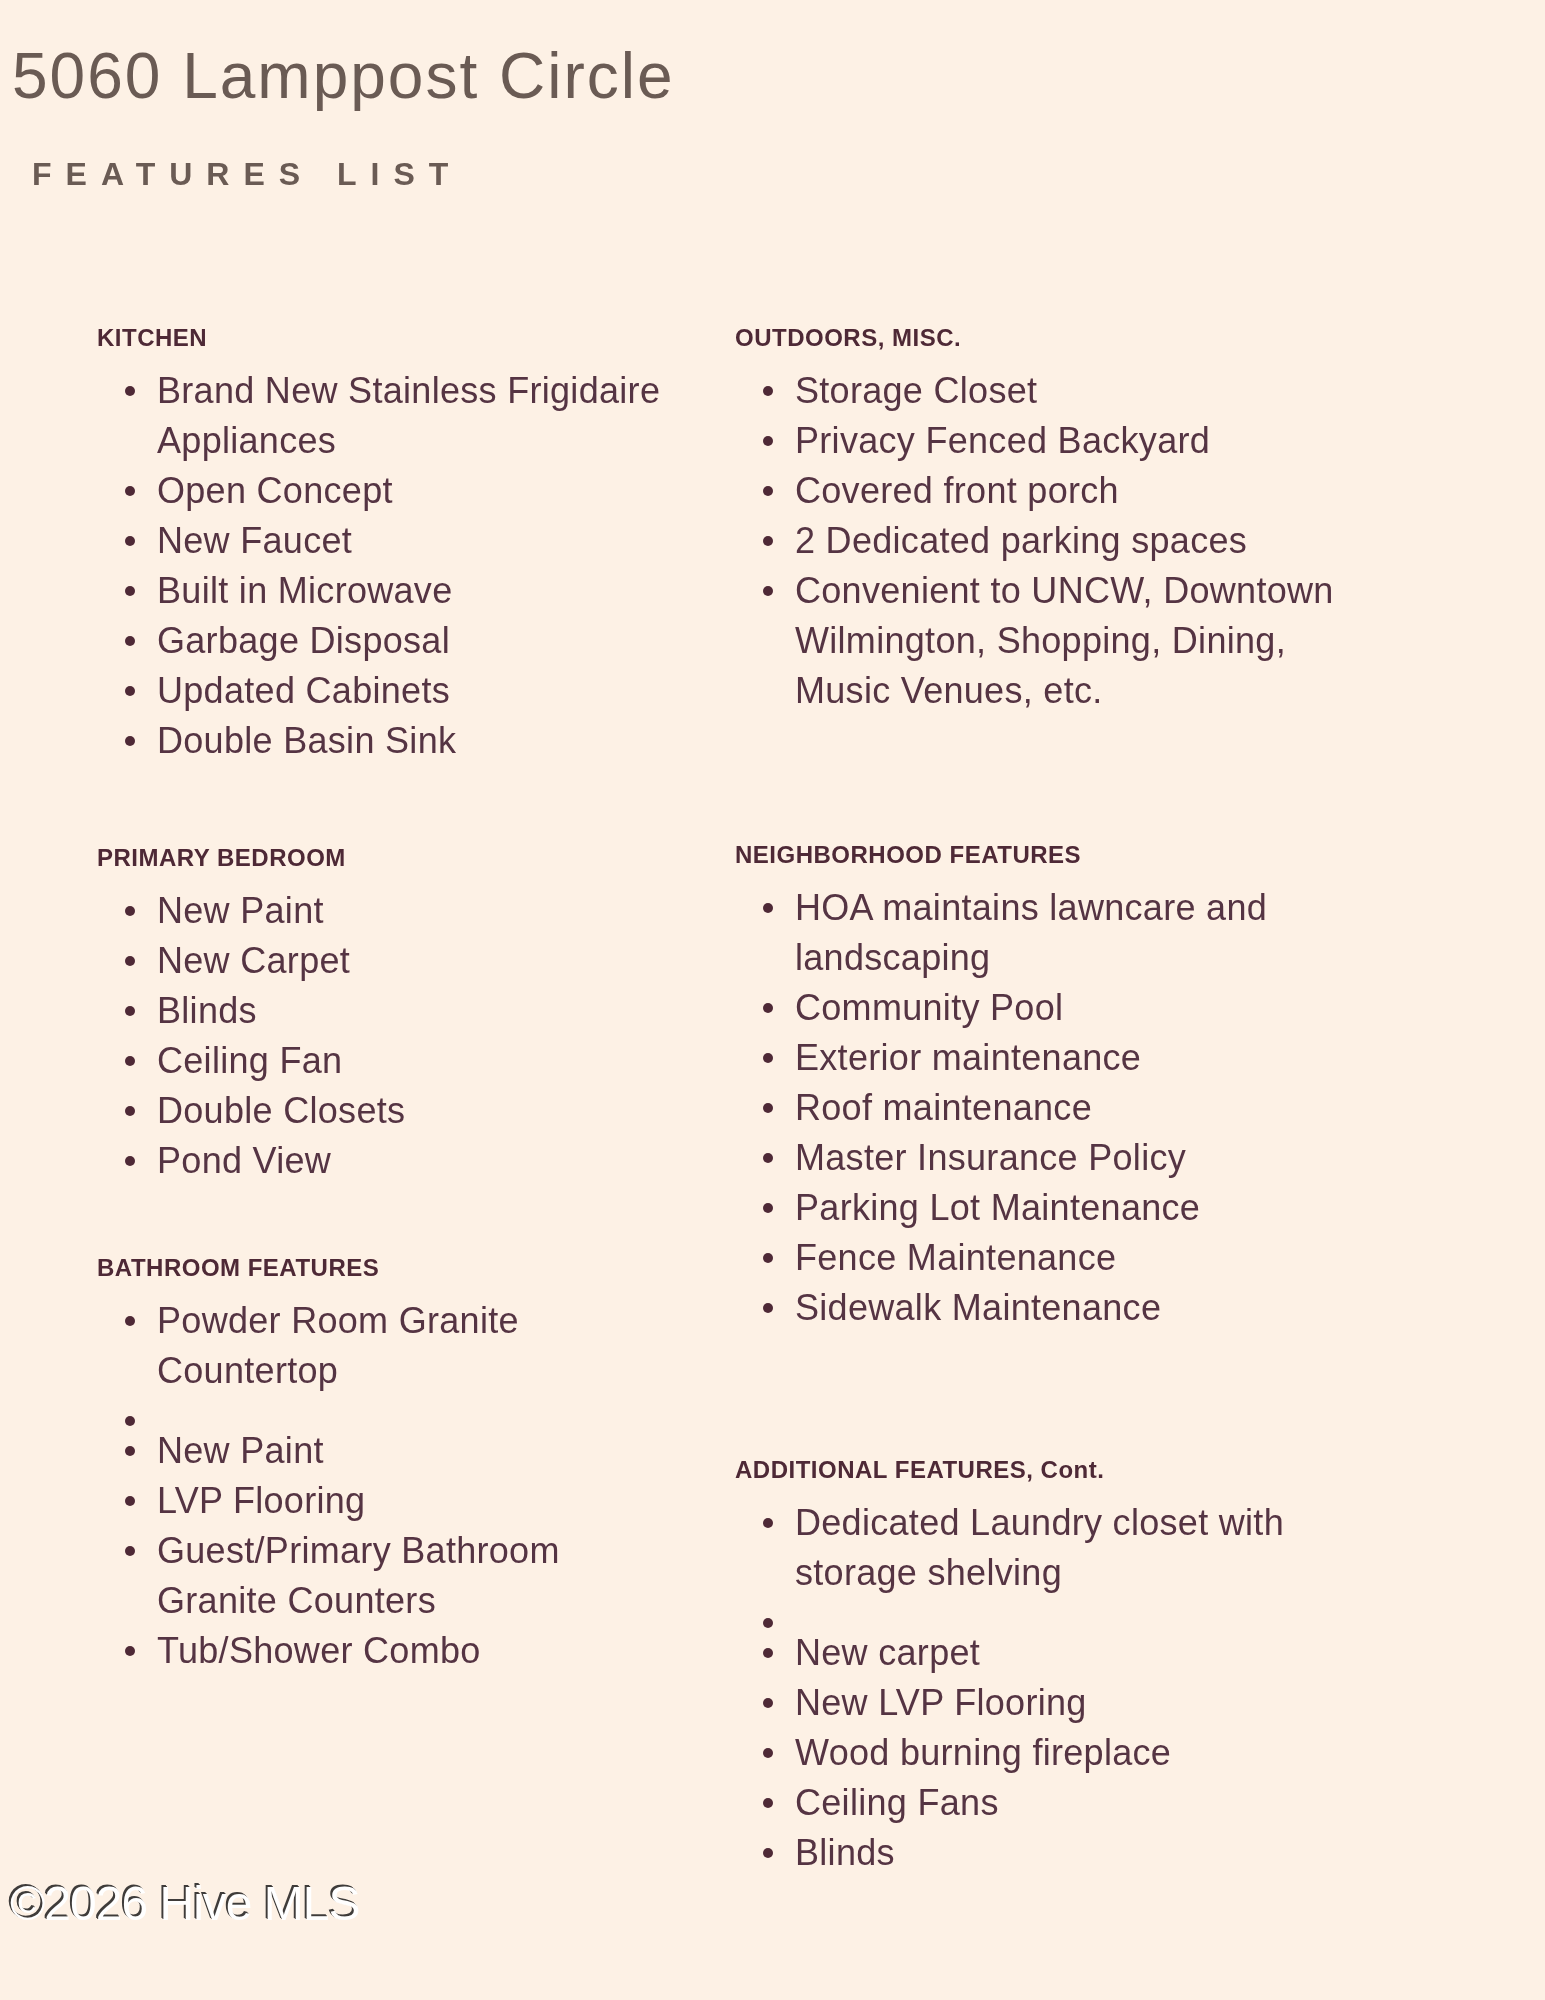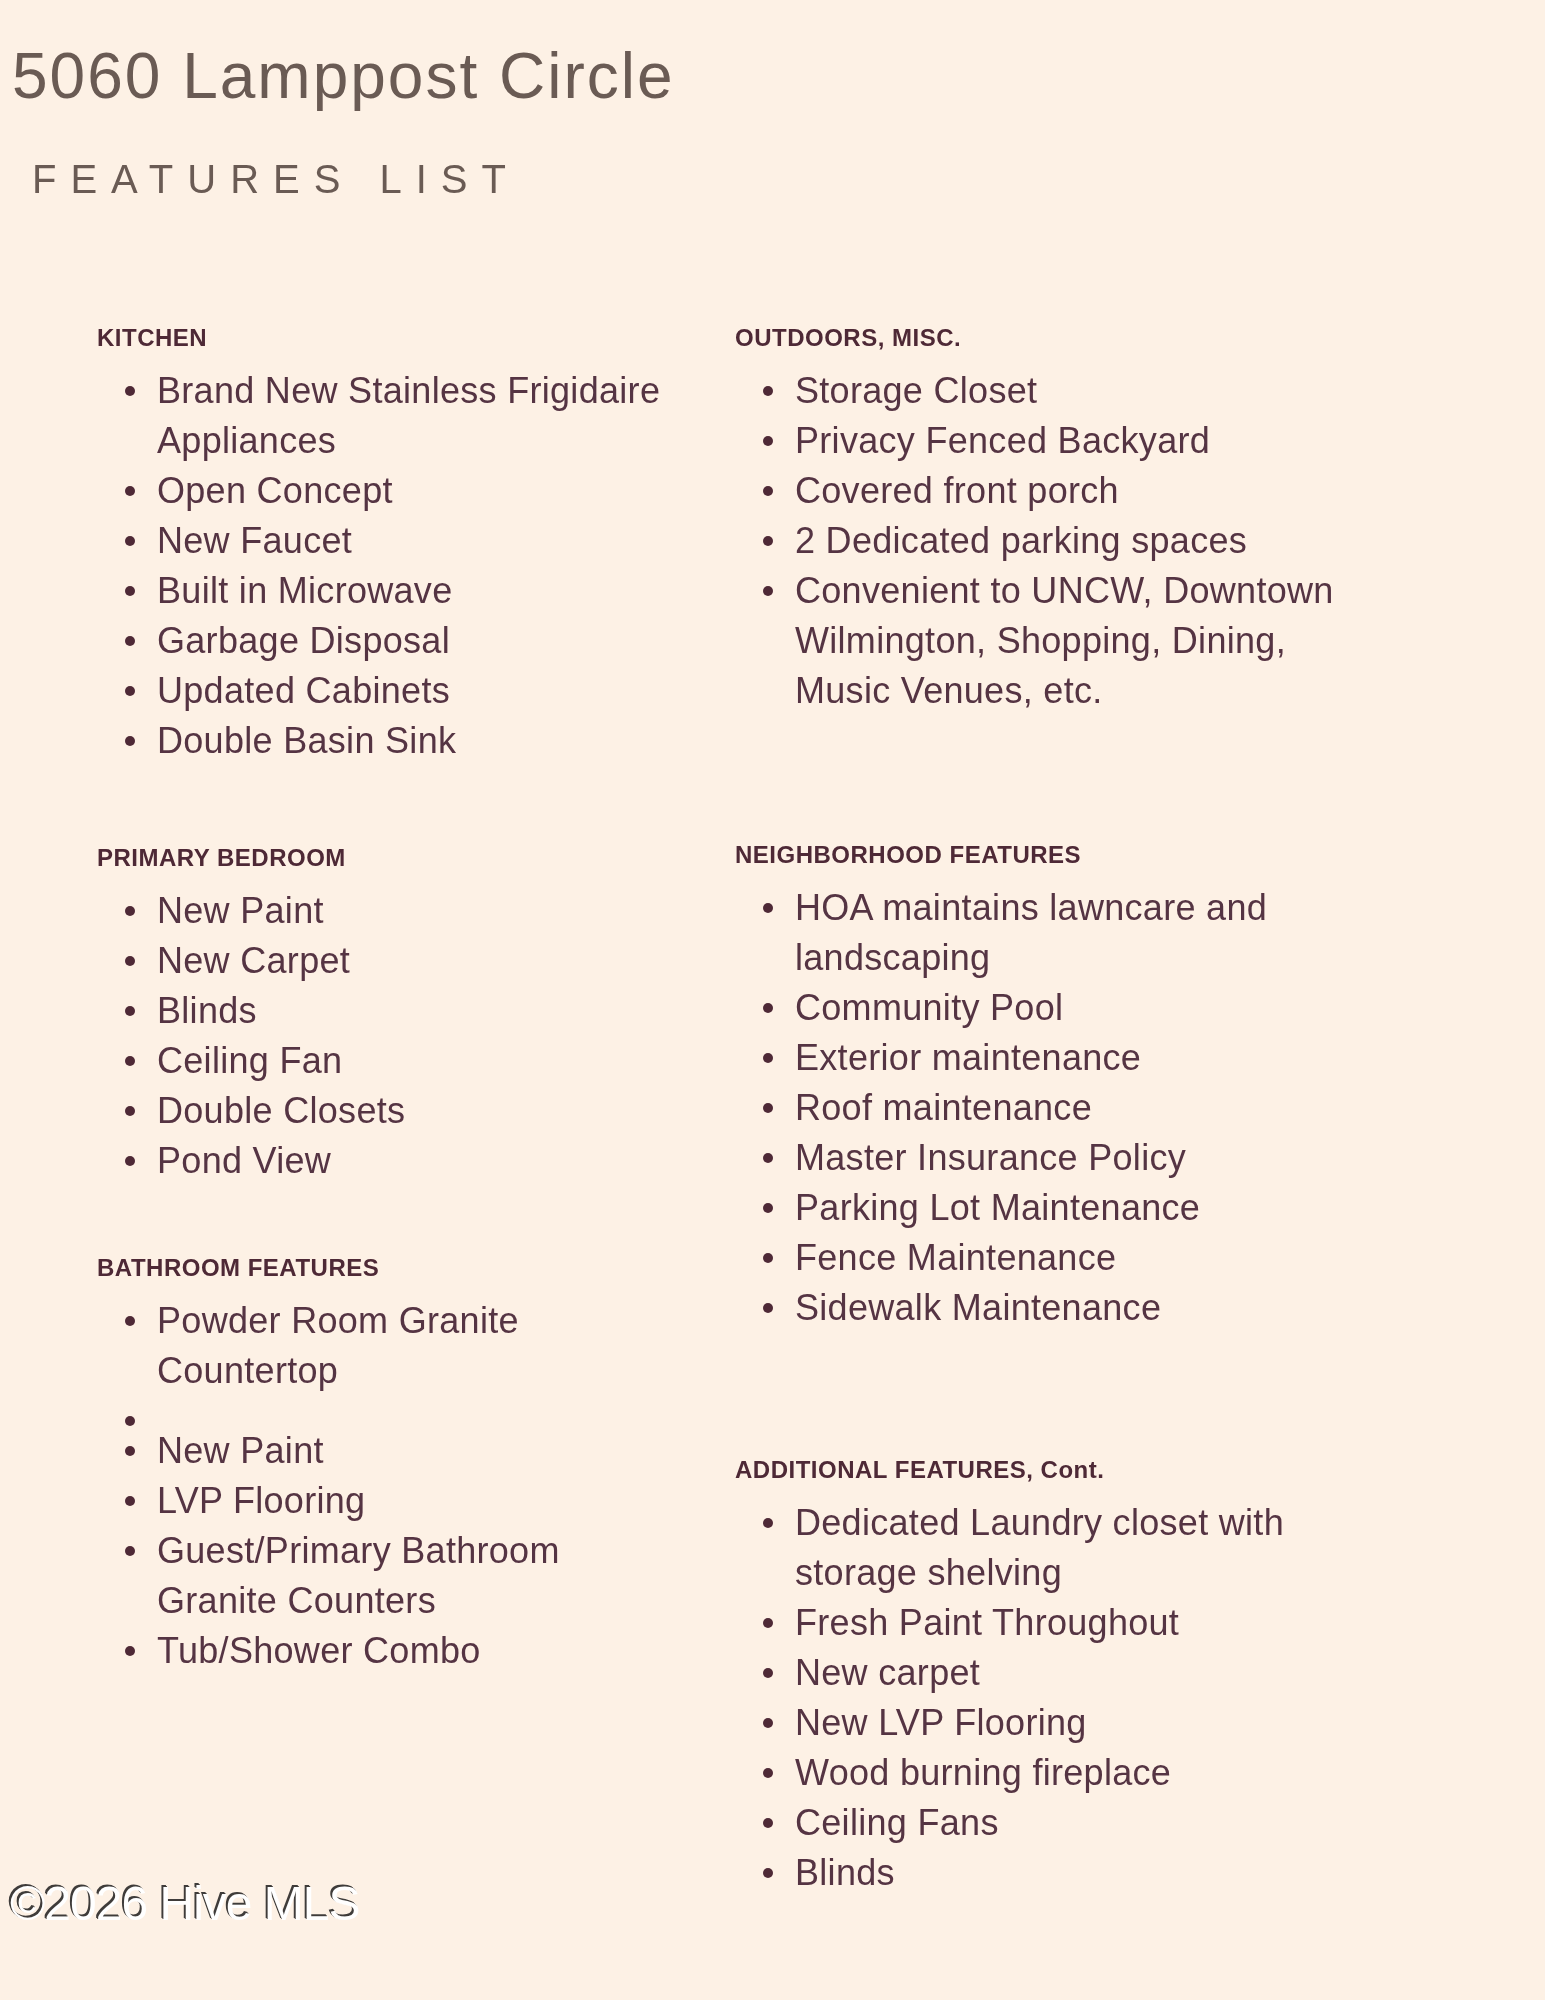--- a/index.html
+++ b/index.html
@@ -29,22 +29,22 @@
   }
   .page-title{
     font-size:64px;
     font-weight:400;
     letter-spacing:2px;
     color:var(--title);
     line-height:1.2;
     margin:0;
   }
   .page-subtitle{
-    font-size:40px;
-    font-weight:400;
+    font-size:32px;
+    font-weight:700;
     letter-spacing:14px;
     color:var(--title);
     line-height:1.2;
     margin:40px 0 0 0;
     padding-left:20px;
   }
   .column{
     position:absolute;
     top:318px;
   }
@@ -269,21 +269,20 @@
     <section>
       <h2>ADDITIONAL FEATURES, Cont.</h2>
       <ul>
         <li>
           <span class="bullet"></span>
           <span class="item-text">Dedicated Laundry closet with
 storage shelving</span>
         </li>
         <li>
           <span class="bullet"></span>
-          <span class="item-text">Fresh Paint Throughout</span>
         </li>
         <li>
           <span class="bullet"></span>
           <span class="item-text">New carpet</span>
         </li>
         <li>
           <span class="bullet"></span>
           <span class="item-text">New LVP Flooring</span>
         </li>
         <li>

